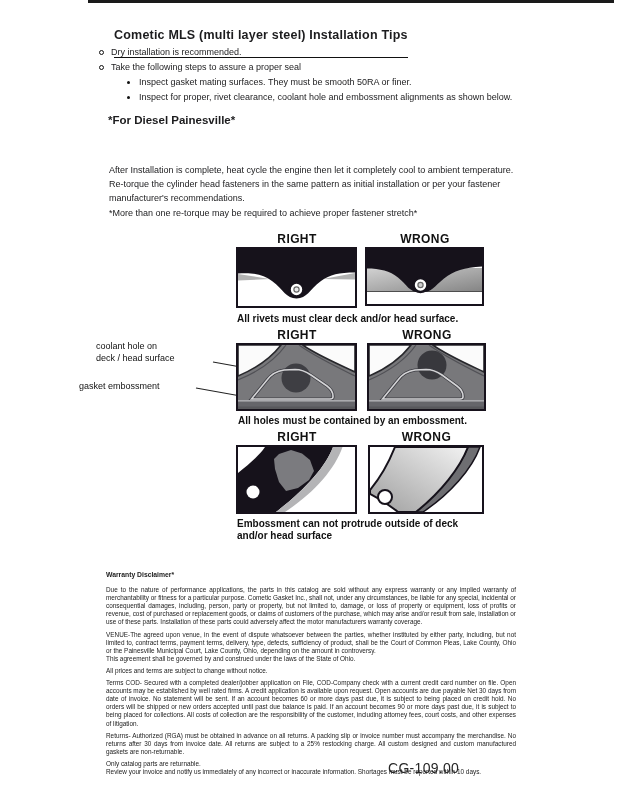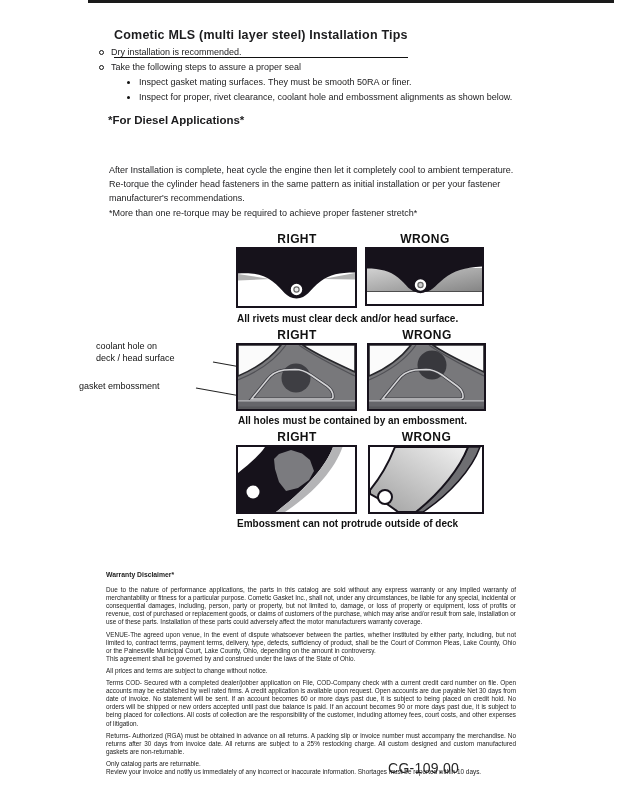--- a/index.html
+++ b/index.html
@@ -48,21 +48,21 @@
     <div class="tiprow" style="margin-left:28px;">
       <span class="fbullet"></span>
       <span>Inspect gasket mating surfaces.  They must be smooth 50RA or finer.</span>
     </div>
     <div class="tiprow" style="margin-left:28px;">
       <span class="fbullet"></span>
       <span>Inspect for proper, rivet clearance, coolant hole and embossment alignments as shown below.</span>
     </div>
   </div>
 
-  <div class="abs h2" style="left:108px;top:114px;">*For Diesel Applications*</div>
+  <div class="abs h2" style="left:108px;top:114px;">*For Diesel Painesville*</div>
   <div class="abs body" style="left:109px;top:163px;width:410px;">After Installation is complete, heat cycle the engine then let it completely cool to ambient temperature. Re-torque the cylinder head fasteners in the same pattern as initial installation or per your fastener manufacturer's recommendations.</div>
   <div class="abs body" style="left:109px;top:206px;width:420px;">*More than one re-torque may be required to achieve proper fastener stretch*</div>
 
   <div class="abs dhdr" style="left:236px;top:232px;width:122px;">RIGHT</div>
   <div class="abs dhdr" style="left:365px;top:232px;width:120px;">WRONG</div>
 
   <div class="abs panel" style="left:236px;top:247px;">
     <svg width="117" height="57" viewBox="0 0 117 57">
       <rect x="0" y="0" width="117" height="57" fill="#ffffff"></rect>
       <polygon points="0,25 32,30 0,31.5" fill="#b2b2b2"></polygon>
@@ -164,20 +164,21 @@
       </defs>
       <rect x="0" y="0" width="112" height="65" fill="#ffffff"></rect>
       <path d="M98,0 L110,0 C102,22 80,47 53,65 L40,65 C67,46 89,23 98,0 Z" fill="#6e6e72" stroke="#16121b" stroke-width="1.5"></path>
       <path d="M25,0 L98,0 C90,21 71,45 46,65 L28,65 C18,57 8,51 0,47 L0,43 C11,30 19,15 25,0 Z" fill="url(#g3)" stroke="#16121b" stroke-width="2"></path>
       <circle cx="15" cy="50" r="7" fill="#ffffff" stroke="#16121b" stroke-width="2"></circle>
     </svg>
   </div>
 
   <div class="abs cap" style="left:237px;top:518px;width:300px;">
     <div>Embossment can not protrude outside of deck</div>
+    <div>and/or head surface</div>
   </div>
 
   <div class="abs fine" style="left:106px;top:571px;width:410px;">
     <div class="fhdr" style="text-align:left;">Warranty Disclaimer*</div>
     <div class="fp">Due to the nature of performance applications, the parts in this catalog are sold without any express warranty or any implied warranty of merchantability or fitness for a particular purpose.  Cometic Gasket Inc., shall not, under any circumstances, be liable for any special, incidental or consequential damages, including, person, party or property, but not limited to, damage, or loss of property or equipment, loss of profits or revenue, cost of purchased or replacement goods, or claims of customers of the purchase, which may arise and/or result from sale, installation or use of these parts.  Installation of these parts could adversely affect the motor manufacturers warranty coverage.</div>
     <div class="fp0">VENUE-The agreed upon venue, in the event of dispute whatsoever between the parties, whether instituted by either party, including, but not limited to, contract terms, payment terms, delivery, type, defects, sufficiency of product, shall be the Court of Common Pleas, Lake County, Ohio or the Painesville Municipal Court, Lake County, Ohio, depending on the amount in controversy.</div>
     <div class="fp" style="text-align:left;">This agreement shall be governed by and construed under the laws of the State of Ohio.</div>
     <div class="fp" style="text-align:left;">All prices and terms are subject to change without notice.</div>
     <div class="fp">Terms COD- Secured with a completed dealer/jobber application on File, COD-Company check with a current credit card number on file.  Open accounts may be established by well rated firms.  A credit application is available upon request.  Open accounts are due payable Net 30 days from date of invoice.  No statement will be sent.  If an account becomes 60 or more days past due, it is subject to being placed on credit hold.  No orders will be shipped or new orders accepted until past due balance is paid.  If an account becomes 90 or more days past due, it is subject to being placed for collections.  All costs of collection are the responsibility of the customer, including attorney fees, court costs, and other expenses of litigation.</div>
     <div class="fp">Returns- Authorized (RGA) must be obtained in advance on all returns.  A packing slip or invoice number must accompany the merchandise.  No returns after 30 days from invoice date.  All returns are subject to a 25% restocking charge.  All custom designed and custom manufactured gaskets are non-returnable.</div>

